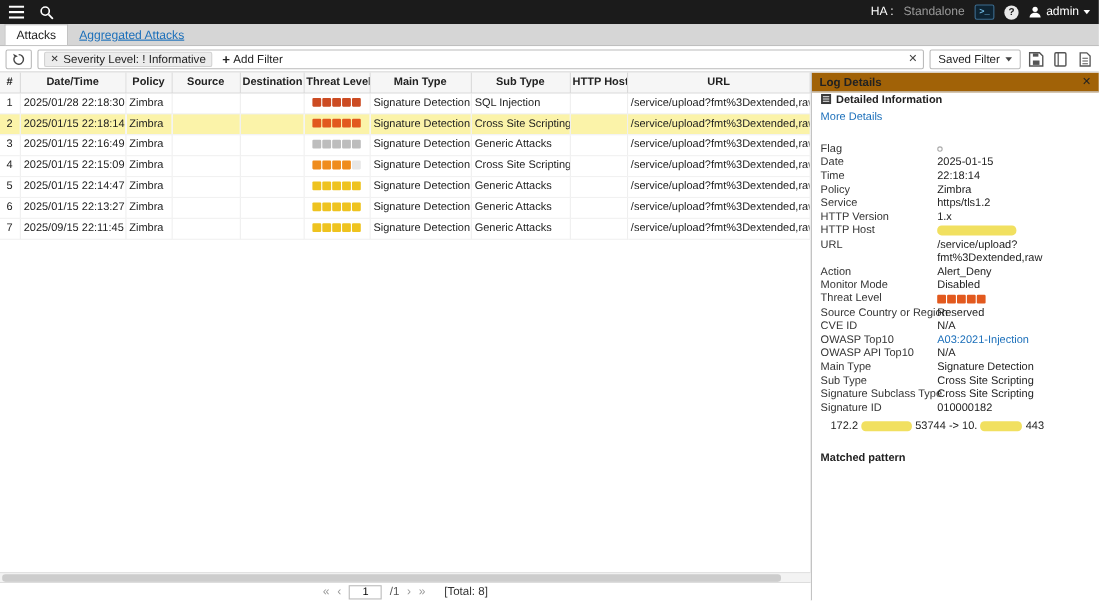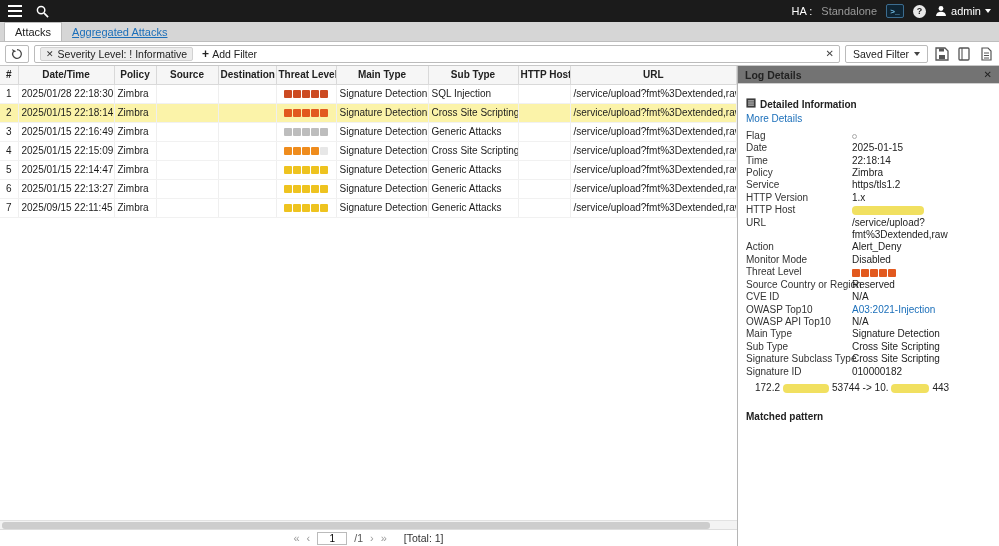--- a/index.html
+++ b/index.html
@@ -50,25 +50,25 @@
 
 .hscroll{position:absolute;left:0;right:0;bottom:17px;height:9px;background:#f3f3f3;border-top:1px solid #e2e2e2;cursor:pointer}
 .hthumb{height:7px;margin:1px 2px;width:96%;background:#cdcdcd;border-radius:3px}
 .pagination{position:absolute;left:0;right:0;bottom:0;height:17px;background:#fff;border-top:1px solid #ddd;display:flex;align-items:center;justify-content:center;gap:7px;font-size:10.5px;color:#555}
 .pg-btn{color:#999;cursor:pointer;font-size:11px}
 .pg-input{width:30px;height:13px;border:1px solid #bbb;text-align:center;font-size:10px;font-family:inherit}
 .pg-total{margin-left:10px;color:#333}
 
 
 .details{flex:1;display:flex;flex-direction:column;background:#fff;font-size:10px;overflow:hidden}
-.panel-head{height:18px;background:#737373;border-bottom:1px solid #cfcfcf;display:flex;align-items:center;justify-content:space-between;padding:0 7px;font-size:10.5px;font-weight:bold;color:#222;flex:none}
+.panel-head{height:18px;background:#a16207;border-bottom:1px solid #cfcfcf;display:flex;align-items:center;justify-content:space-between;padding:0 7px;font-size:10.5px;font-weight:bold;color:#222;flex:none}
 .panel-x{font-weight:bold;font-size:10px;color:#222;cursor:pointer}
-.panel-body{padding:14px 8px;line-height:12.4px;color:#222;overflow:hidden}
+.panel-body{padding:1px 8px;line-height:12.4px;color:#222;overflow:hidden}
 .sec-head{display:flex;align-items:center;gap:4px;font-weight:bold}
-.more{display:block;color:#1b6fba;margin:2px 0 4px;text-decoration:none;cursor:pointer}
+.more{display:block;color:#1b6fba;margin:2px 0 16px;text-decoration:none;cursor:pointer}
 .f-row{display:flex}
 .f-label{width:106px;flex:none;color:#333;white-space:nowrap}
 .f-val-wrap{flex:1;min-width:0;word-wrap:break-word}
 .lk{color:#1b6fba;cursor:pointer}
 .flag-dot{display:inline-block;width:5px;height:5px;border:1px solid #aaa;border-radius:50%;margin-top:3px}
 .risk-ic{display:inline-block;width:10px;height:10px;border-radius:50%;background:#f09a1f;color:#fff;font-size:8px;font-weight:bold;text-align:center;line-height:10px;margin-right:3px;vertical-align:-1px}
 .redact{display:inline-block;height:9px;background:#f1e060;border-radius:4px;vertical-align:middle;margin:0 3px}
 .red-host{width:72px;margin:1px 0}
 .red-a{width:46px}
 .red-b{width:38px}
@@ -327,21 +327,21 @@
         <div class="hthumb"></div>
       </div>
 
     <div class="pagination">
       <span class="pg-btn">«</span>
       <span class="pg-btn">‹</span>
       <input class="pg-input" readonly="" value="1" style="">
       <span>/1</span>
       <span class="pg-btn">›</span>
       <span class="pg-btn">»</span>
-      <span class="pg-total">[Total: 1]</span>
+      <span class="pg-total">[Total: 8]</span>
     </div>
   </div>
 
   <aside class="details">
     <div class="panel-head">
       <span>Log Details</span>
       <span class="panel-x">✕</span>
     </div>
     <div class="panel-body">
       <div class="sec-head">

